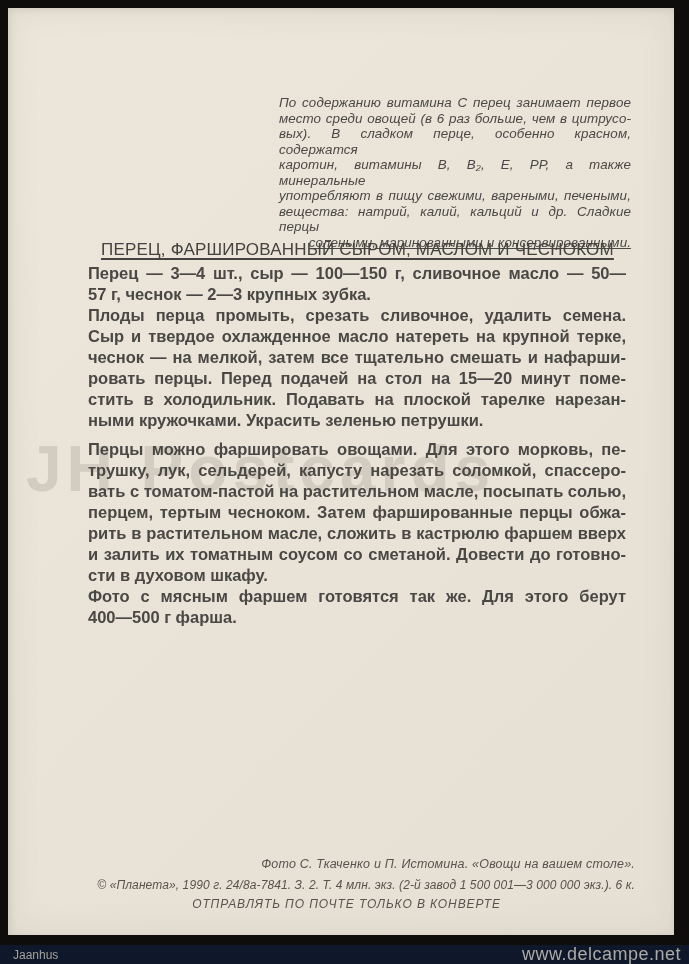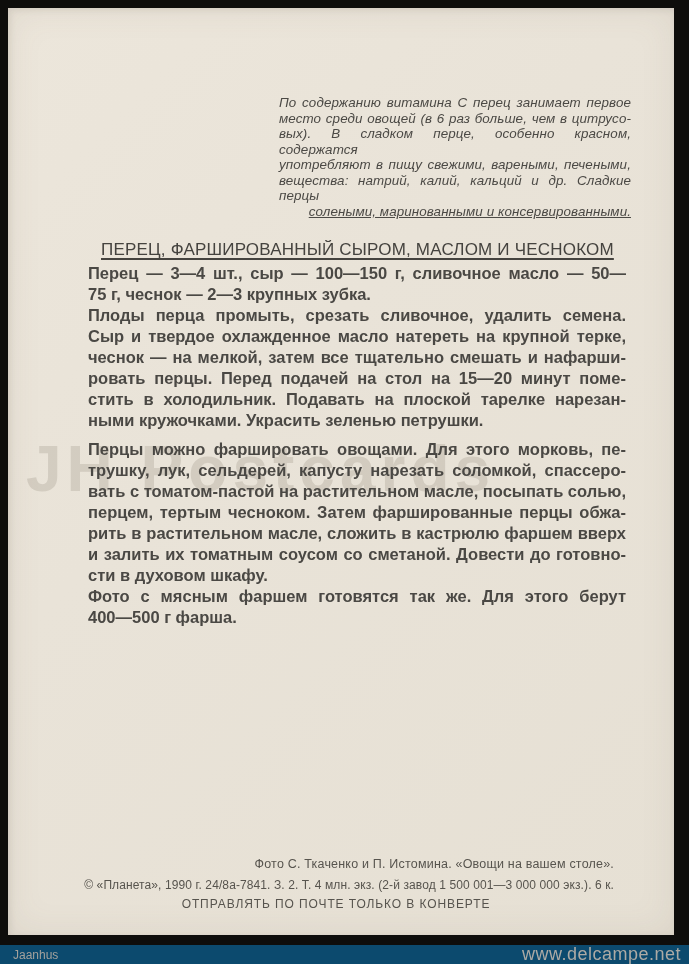--- a/index.html
+++ b/index.html
@@ -48,58 +48,60 @@
     font-weight:bold;
   }
   .ingredients { top:255px; }
   .para1 { top:297px; }
   .para2 { top:431px; }
   .para3 { top:578px; }
   .jl { text-align:justify; text-align-last:justify; }
   .jl-last { text-align-last:left; }
   .intro .jl-last { text-align-last:right;text-decoration:underline; }
   .credits {
-    left:50px; right:60px; top:849px;
+    left:50px; right:39px; top:849px;
     text-align:right;
     color:#57544e;
+    font-style:italic;
   }
   .credit-photo { font-size:12.5px; margin-bottom:7px; letter-spacing:0.2px; }
   .credit-pub   { font-size:12px;   margin-bottom:5px; letter-spacing:0.1px; white-space:nowrap; }
   .credit-mail  { font-size:12px;   letter-spacing:0.9px;text-align:center; }
   .footerbar {
     position:absolute; left:0; top:945px; width:689px; height:19px;
-    background:#0c4a6e;
+    background:#0f172a;
     display:flex; justify-content:space-between; align-items:center;
     padding:0 8px 0 13px; box-sizing:border-box;
     z-index:2;
   }
   .seller { font-size:12px; color:#a3a19c; }
   .site   { font-size:18px; color:#acaaa5; letter-spacing:0.5px; }
 </style>
 </head>
 <body>
 
 <div class="card">
 
   <div class="watermark">JH Postcards</div>
 
   <div class="txtblock intro">
       <div class="jl">По содержанию витамина С перец занимает первое</div>
       <div class="jl">место среди овощей (в 6 раз больше, чем в цитрусо-</div>
       <div class="jl">вых). В сладком перце, особенно красном, содержатся</div>
+      <div class="jl">каротин, витамины В, В₂, Е, РР, а также минеральные</div>
       <div class="jl">употребляют в пищу свежими, вареными, печеными,</div>
       <div class="jl">вещества: натрий, калий, кальций и др. Сладкие перцы</div>
       <div class="jl jl-last">солеными, маринованными и консервированными.</div>
     </div>
 
   <h1 class="txtblock title">ПЕРЕЦ, ФАРШИРОВАННЫЙ СЫРОМ, МАСЛОМ И ЧЕСНОКОМ</h1>
 
   <div class="txtblock bodytext ingredients">
       <div class="jl">Перец — 3—4 шт., сыр — 100—150 г, сливочное масло — 50—</div>
-      <div class="jl jl-last">75 г, чеснок — 2—3 крупных зубка.</div>
+      <div class="jl jl-last">57 г, чеснок — 2—3 крупных зубка.</div>
     </div>
 
   <div class="txtblock bodytext para1">
       <div class="jl">Плоды перца промыть, срезать сливочное, удалить семена.</div>
       <div class="jl">Сыр и твердое охлажденное масло натереть на крупной терке,</div>
       <div class="jl">чеснок — на мелкой, затем все тщательно смешать и нафарши-</div>
       <div class="jl">ровать перцы. Перед подачей на стол на 15—20 минут поме-</div>
       <div class="jl">стить в холодильник. Подавать на плоской тарелке нарезан-</div>
       <div class="jl jl-last">ными кружочками. Украсить зеленью петрушки.</div>
     </div>

